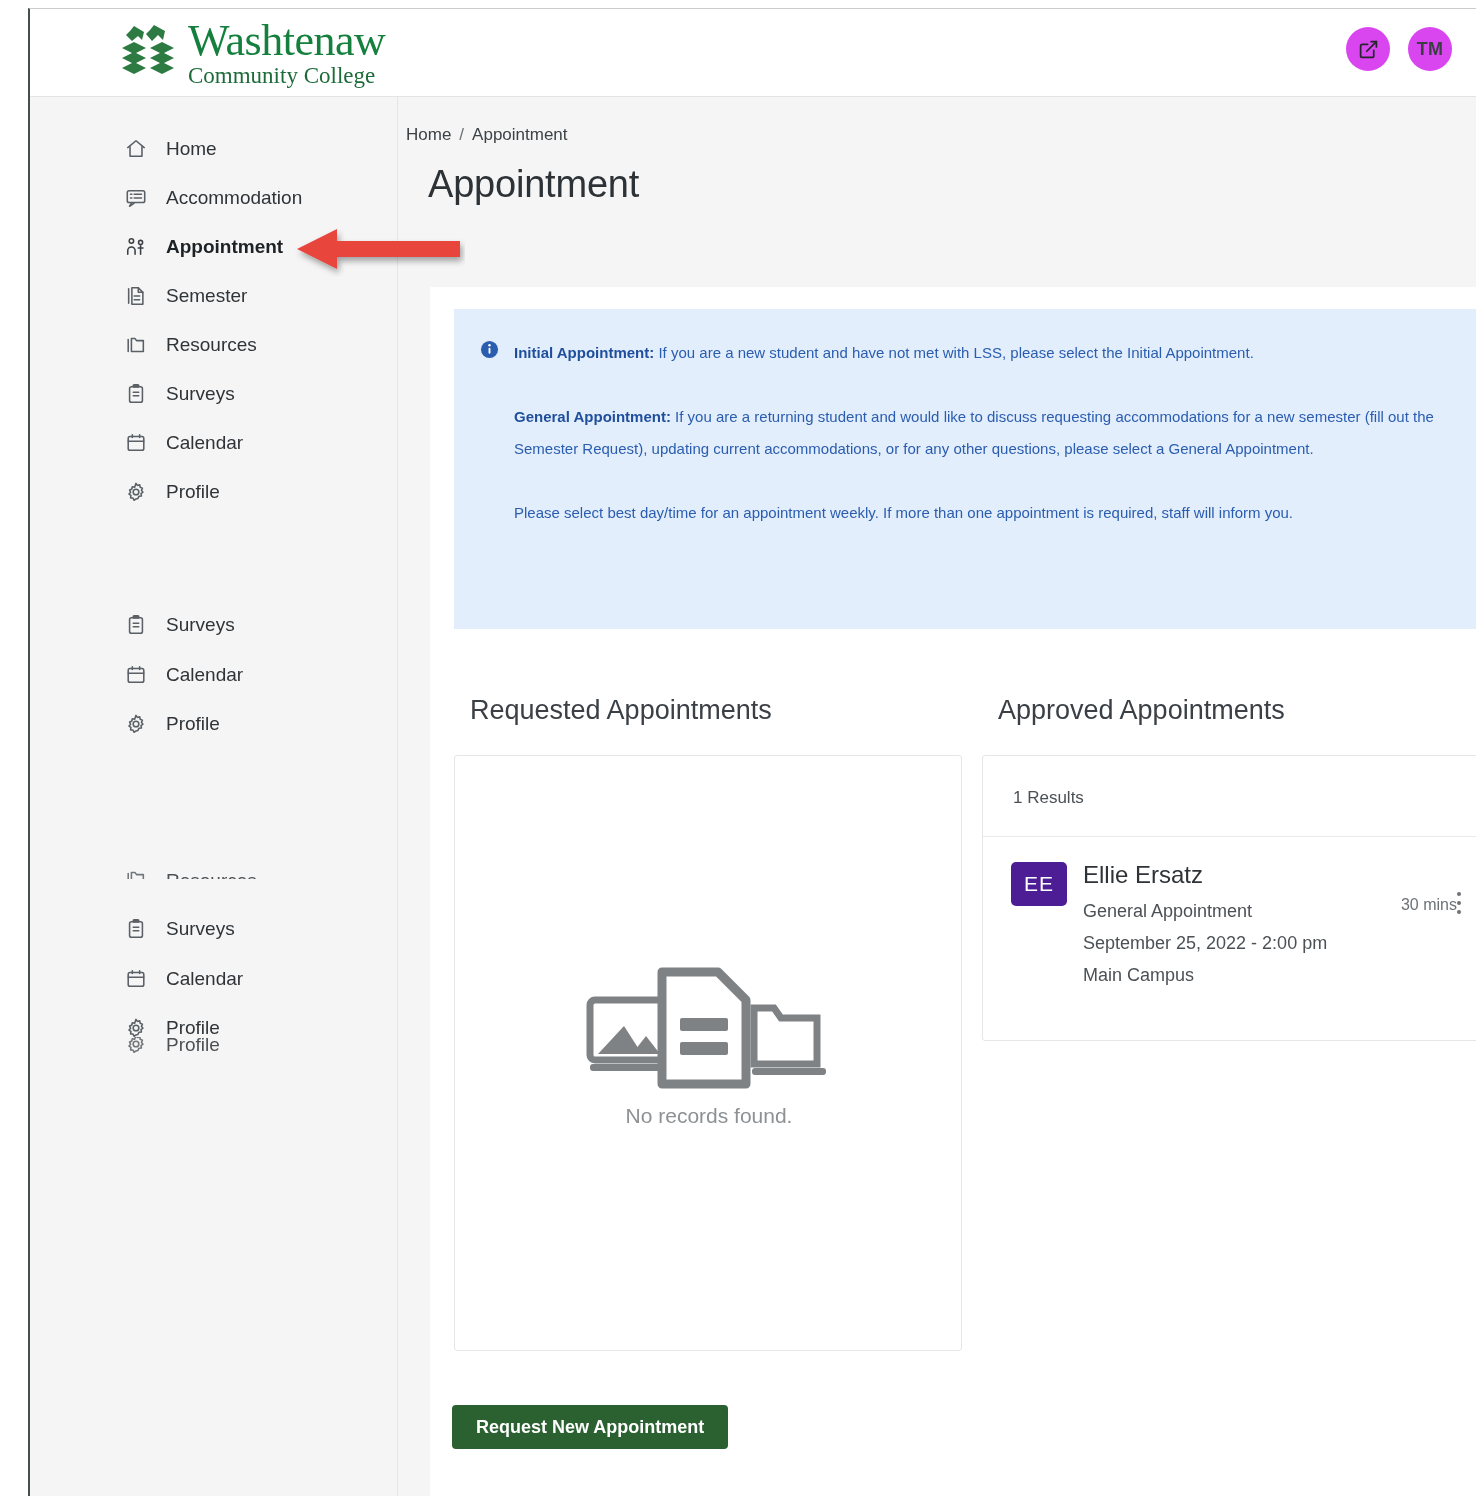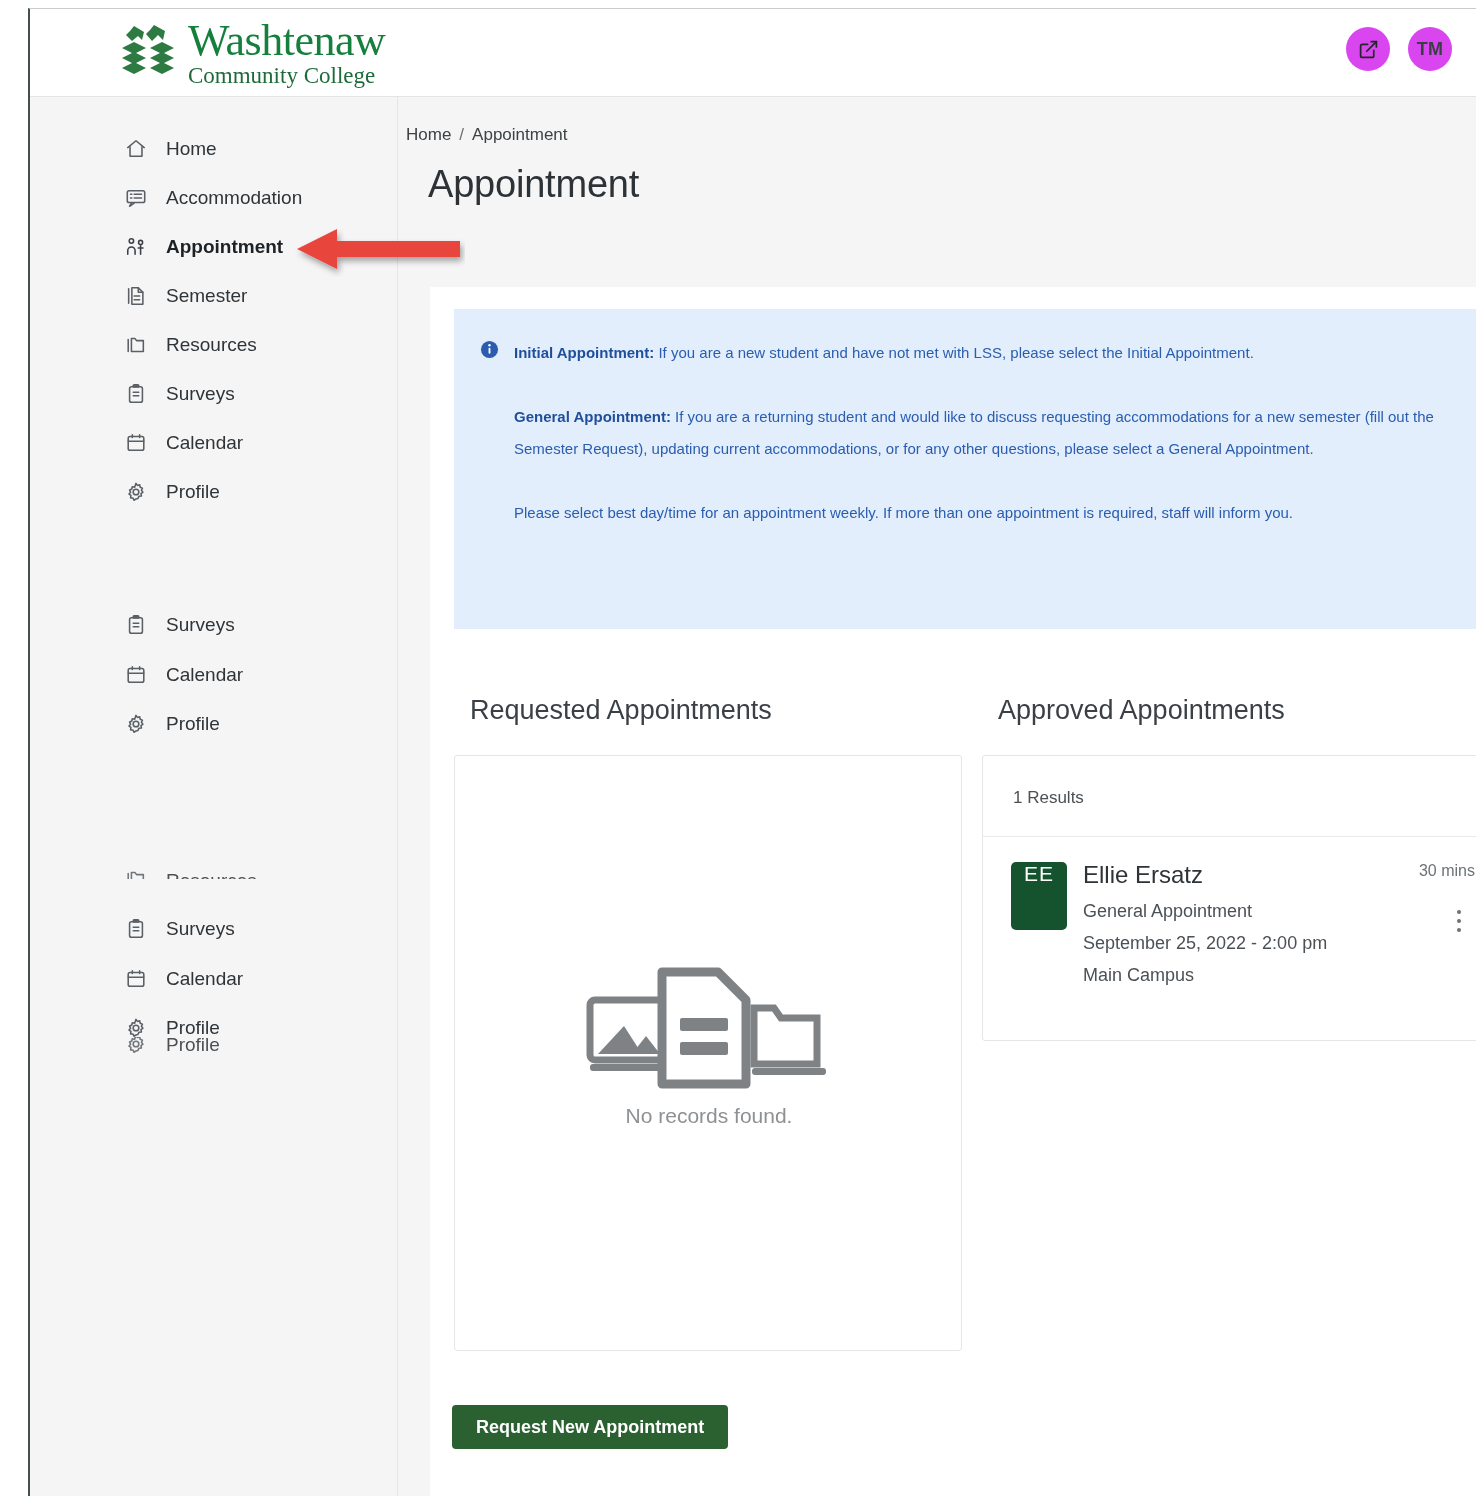--- a/index.html
+++ b/index.html
@@ -181,36 +181,36 @@
   #results-divider {
     position: absolute; left: 0; top: 80px;
     width: 498px; height: 1px; background: #e8eaec;
   }
   #appt-row {
     position: absolute; left: 28px; top: 106px;
     width: 446px;
     display: flex; align-items: flex-start;
   }
   #appt-avatar {
-    width: 56px; height: 68px; border-radius: 5px;
-    background: #14532d;
-    display: flex; align-items: flex-start; justify-content: center;
+    width: 56px; height: 44px; border-radius: 5px;
+    background: #4c1d95;
+    display: flex; align-items: center; justify-content: center;
     color: #ffffff; font-size: 21px; letter-spacing: 1px;
     flex: none;
   }
   #appt-info { margin-left: 16px; }
   #appt-name {
     font-size: 24px; color: #2e3338; line-height: 1.1; margin-bottom: 12px;
   }
   .appt-meta {
     font-size: 18px; color: #4c5156; line-height: 1.0; margin-top: 14px;
   }
   #appt-right {
     position: absolute; right: -18px; top: 0;
-    display: flex; flex-direction: column; align-items: flex-end;
+    display: flex; flex-direction: row; align-items: flex-end;
   }
   #appt-duration { font-size: 16px; color: #6d7276; }
   #appt-kebab {
     margin-top: 30px; margin-right: 14px;
     display: flex; flex-direction: column; gap: 5px; cursor: pointer;
   }
   #appt-kebab span {
     display: block; width: 4px; height: 4px; border-radius: 50%;
     background: #6d7276;
   }

